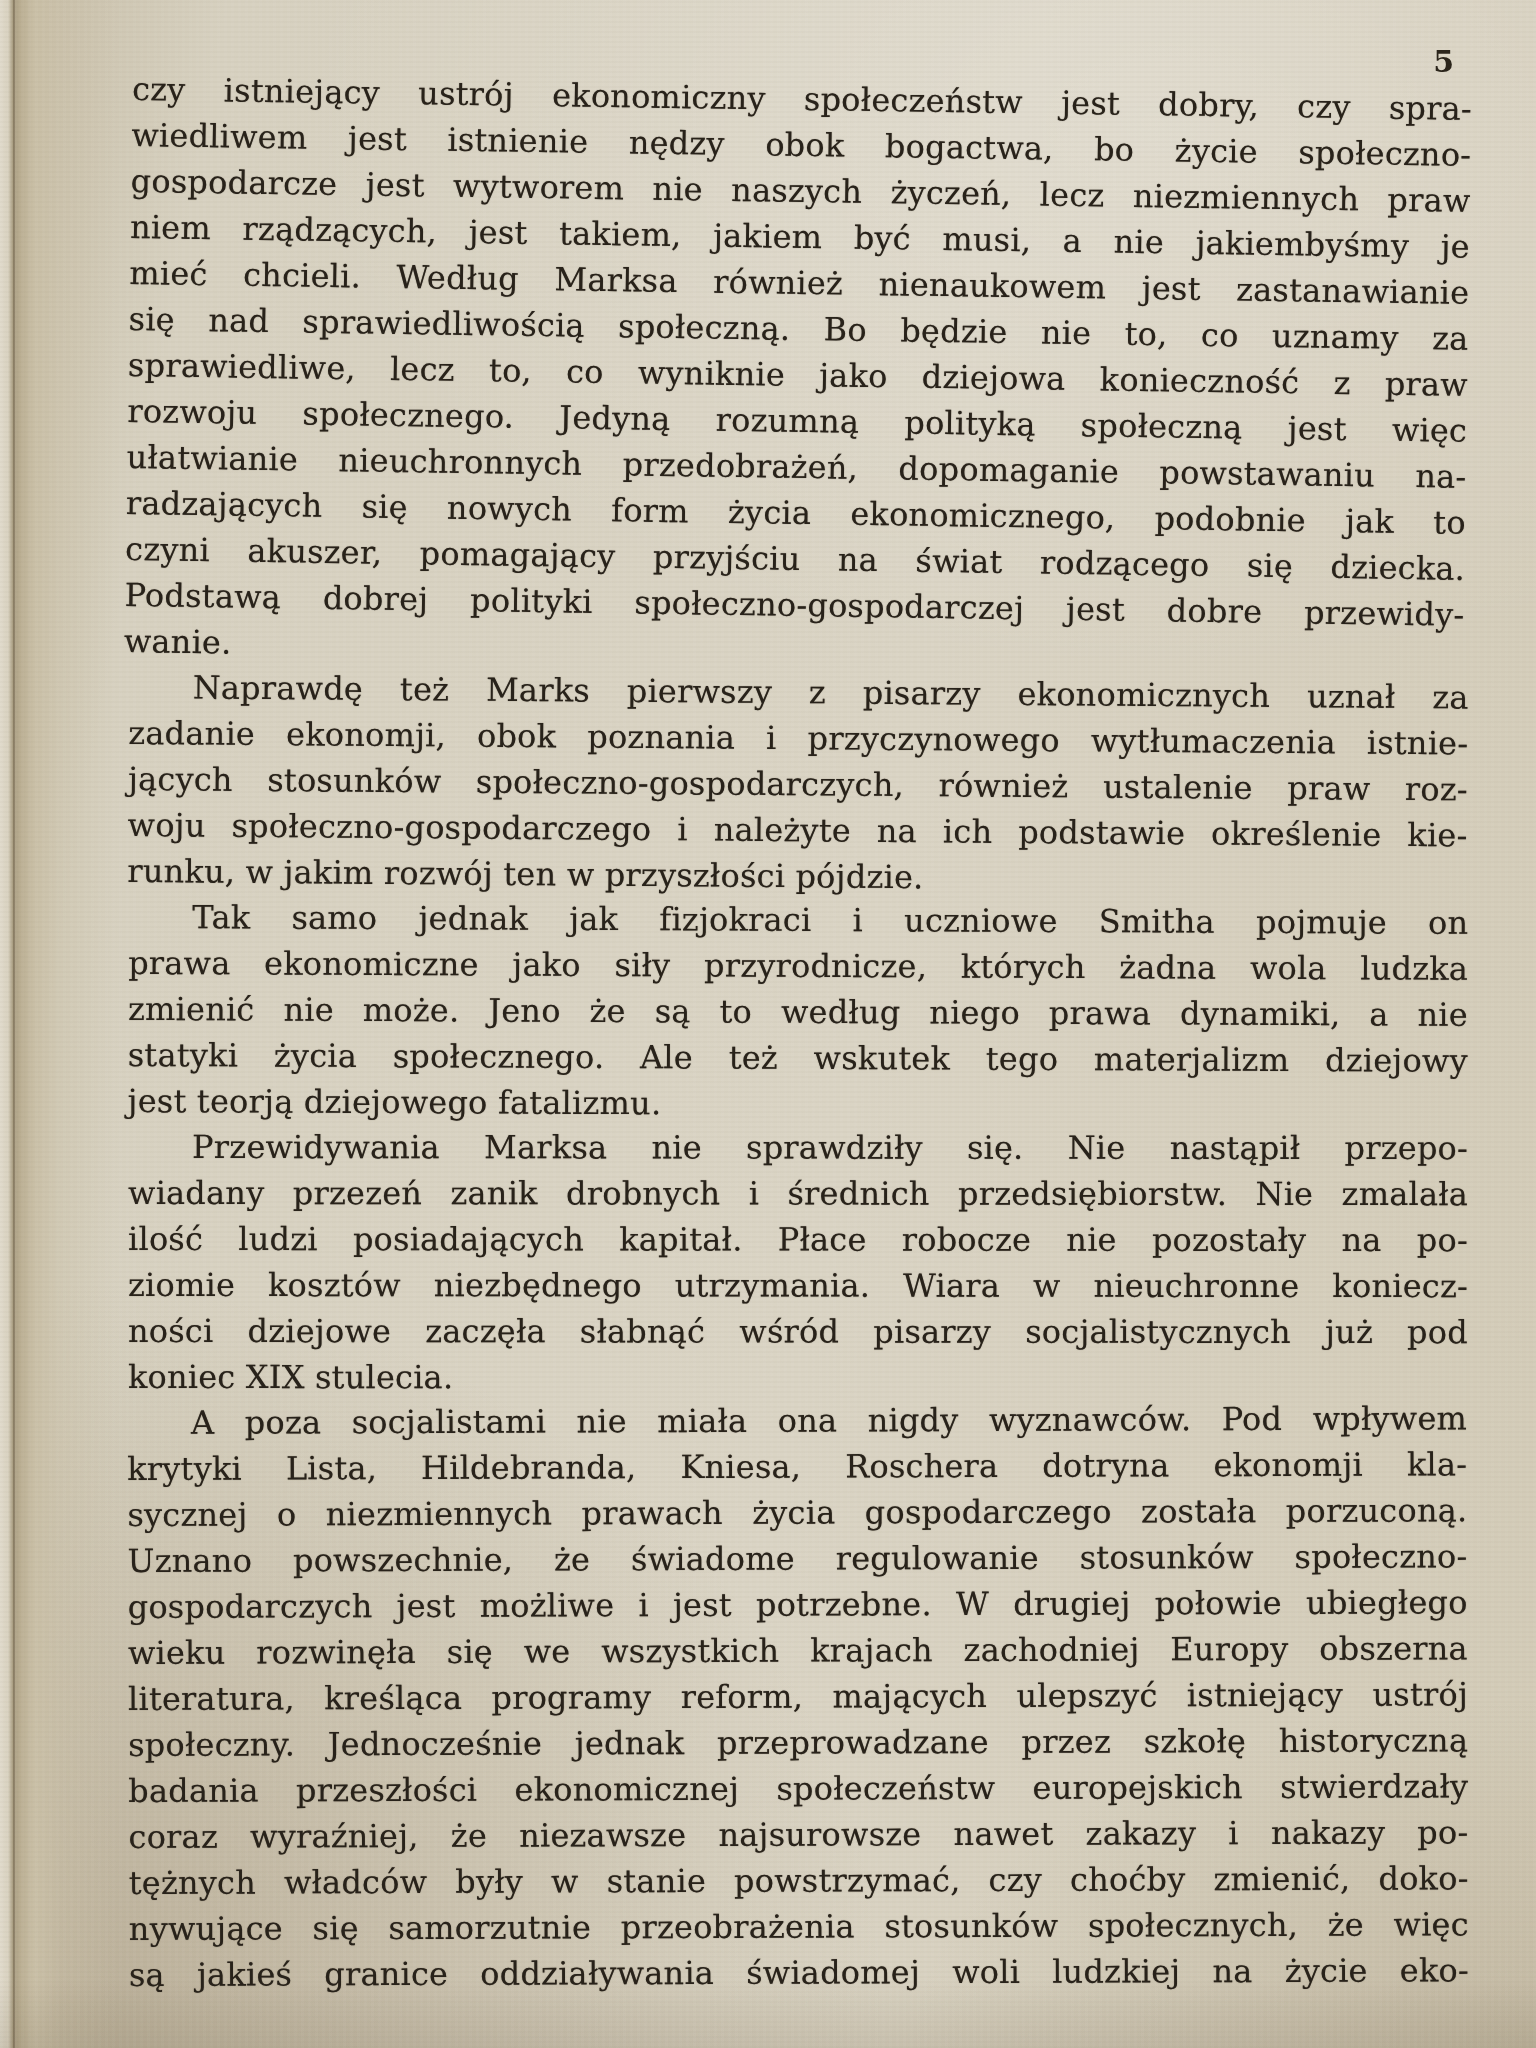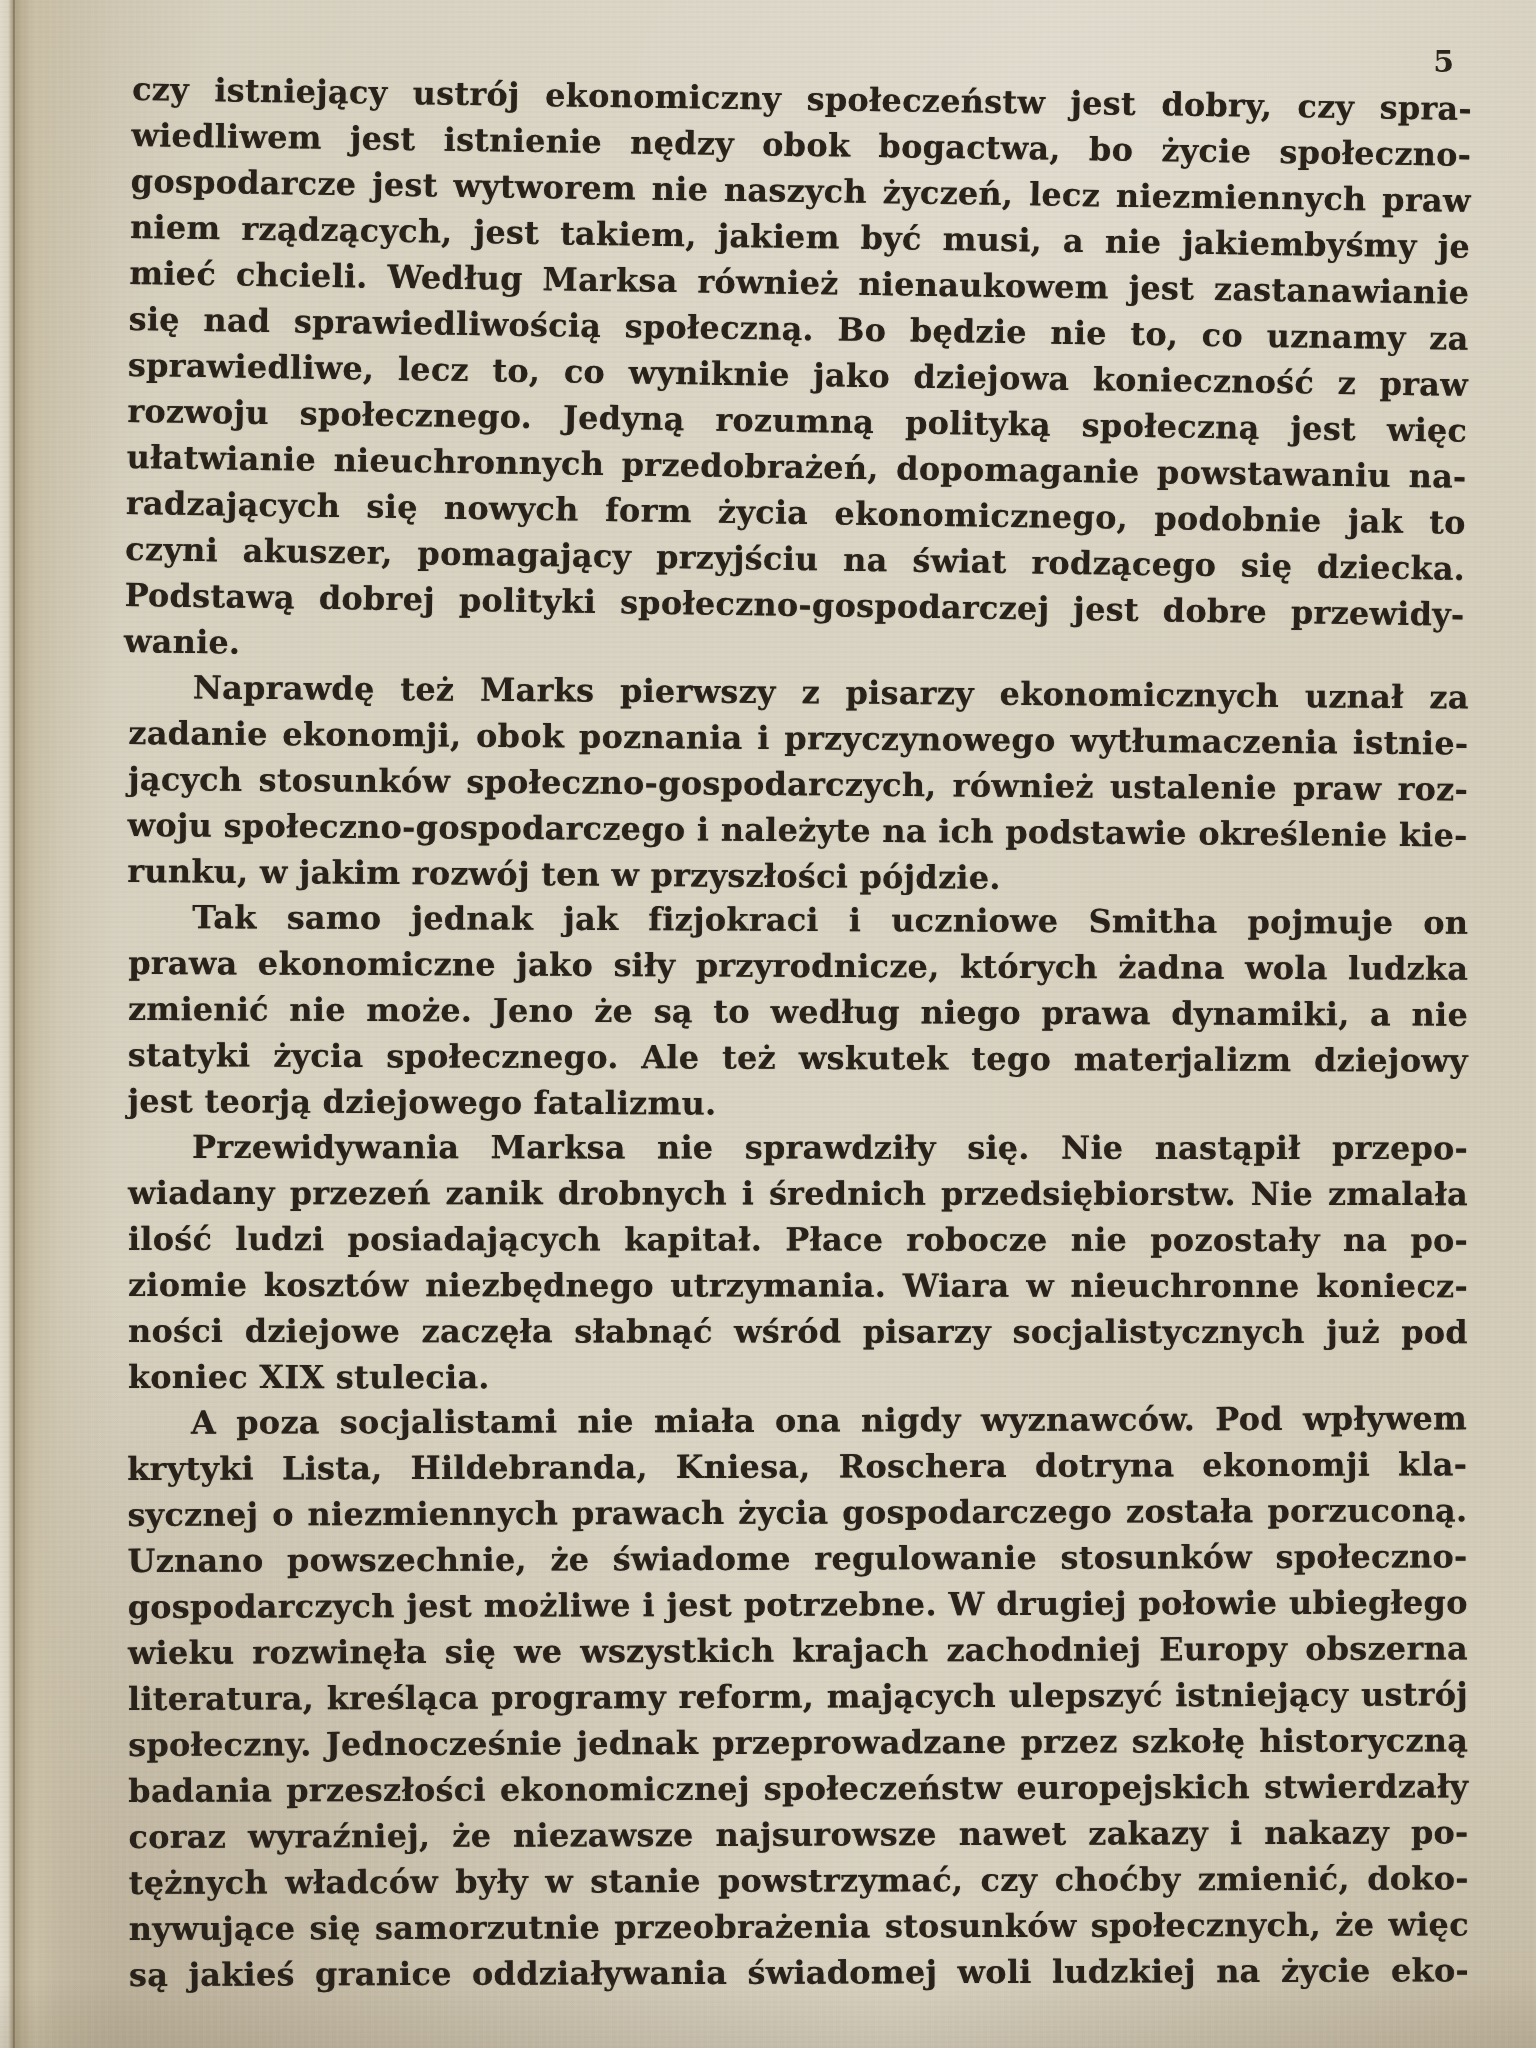--- a/index.html
+++ b/index.html
@@ -62,21 +62,21 @@
     font-size: 30px;
     font-weight: bold;
     color: #2b251b;
   }
   .text-block {
     position: absolute;
     left: 128px;
     top: 66px;
     width: 1340px;
     font-size: 32px;
-    font-weight: bold;
+    font-weight: normal;
     line-height: 46px;
     color: #28221a;
     letter-spacing: 0.2px;
     text-shadow: 0 0 1px rgba(45,38,26,0.55);
   }
   .para { margin: 0; transform-origin: 0 50%; }
   .para:nth-child(1) { transform: rotate(0.85deg); }
   .para:nth-child(2) { transform: rotate(0.45deg); }
   .para:nth-child(3) { transform: rotate(0.25deg); }
   .para:nth-child(4) { transform: rotate(0.05deg); }

